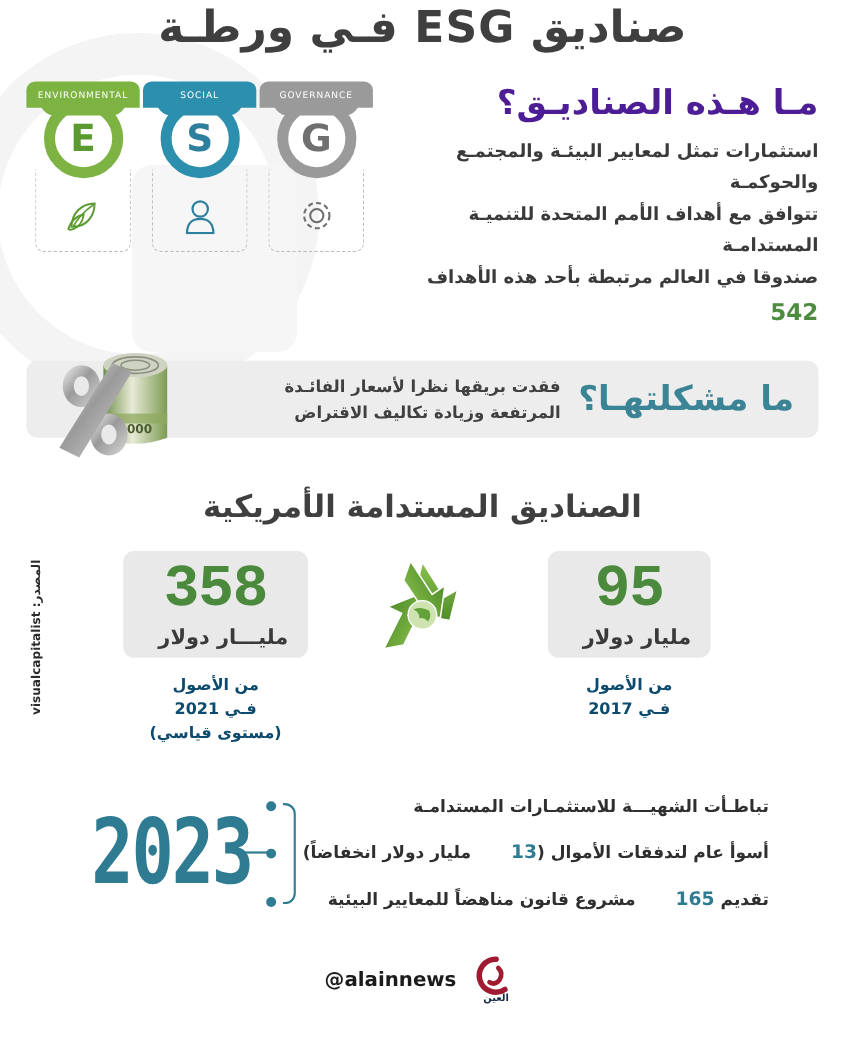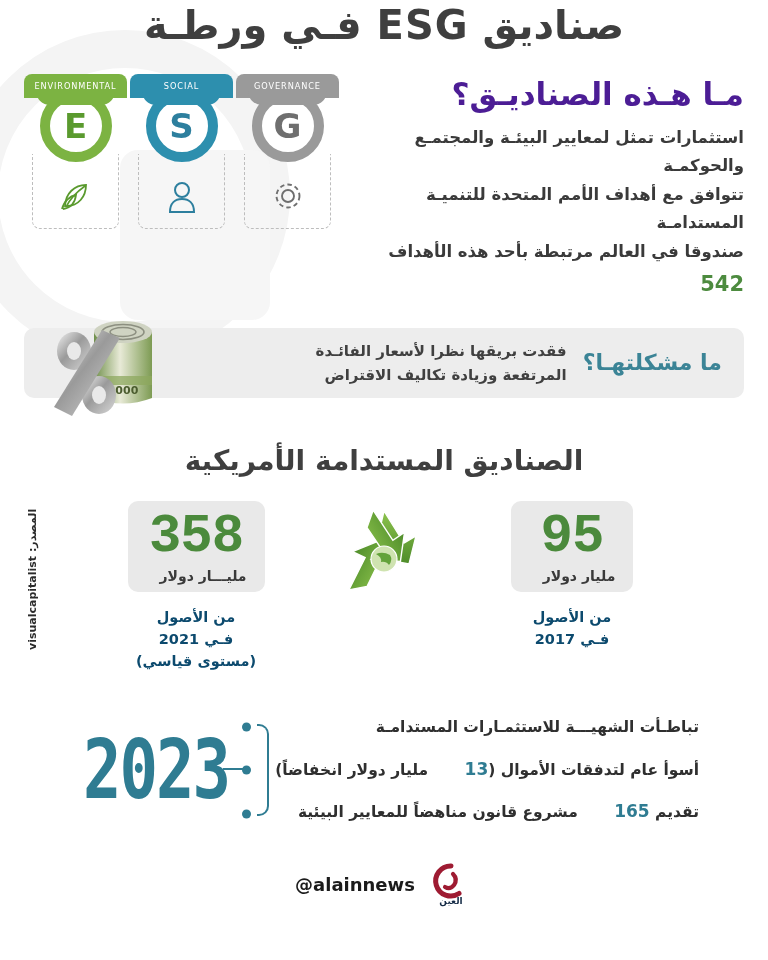--- a/index.html
+++ b/index.html
@@ -171,21 +171,21 @@
     background: #ededed;
     border-radius: 10px;
     display: flex;
     flex-direction: row;
     align-items: center;
     justify-content: flex-start;
     padding: 0 22px 0 150px;
     box-sizing: border-box;
   }
   .problem-heading {
-    font-size: 22px;
+    font-size: 31px;
     font-weight: bold;
     color: #3b8496;
     letter-spacing: 1px;
     white-space: nowrap;
     margin-left: 16px;
   }
   .problem-text {
     font-size: 15px;
     font-weight: bold;
     color: #404040;
@@ -237,21 +237,21 @@
   .stat-number {
     font-family: Liberation Mono, monospace;
     font-size: 54px;
     font-weight: bold;
     color: #4b8a3c;
     line-height: .96;
     letter-spacing: -1px;
     text-align: center;
   }
   .stat-unit {
-    font-size: 14px;
+    font-size: 19px;
     font-weight: bold;
     color: #3a3a3a;
     margin-top: 5px;
     letter-spacing: 1px;
     margin-left: 14px;
   }
   .stat-caption {
     margin-top: 14px;
     font-size: 14.5px;
     font-weight: bold;

